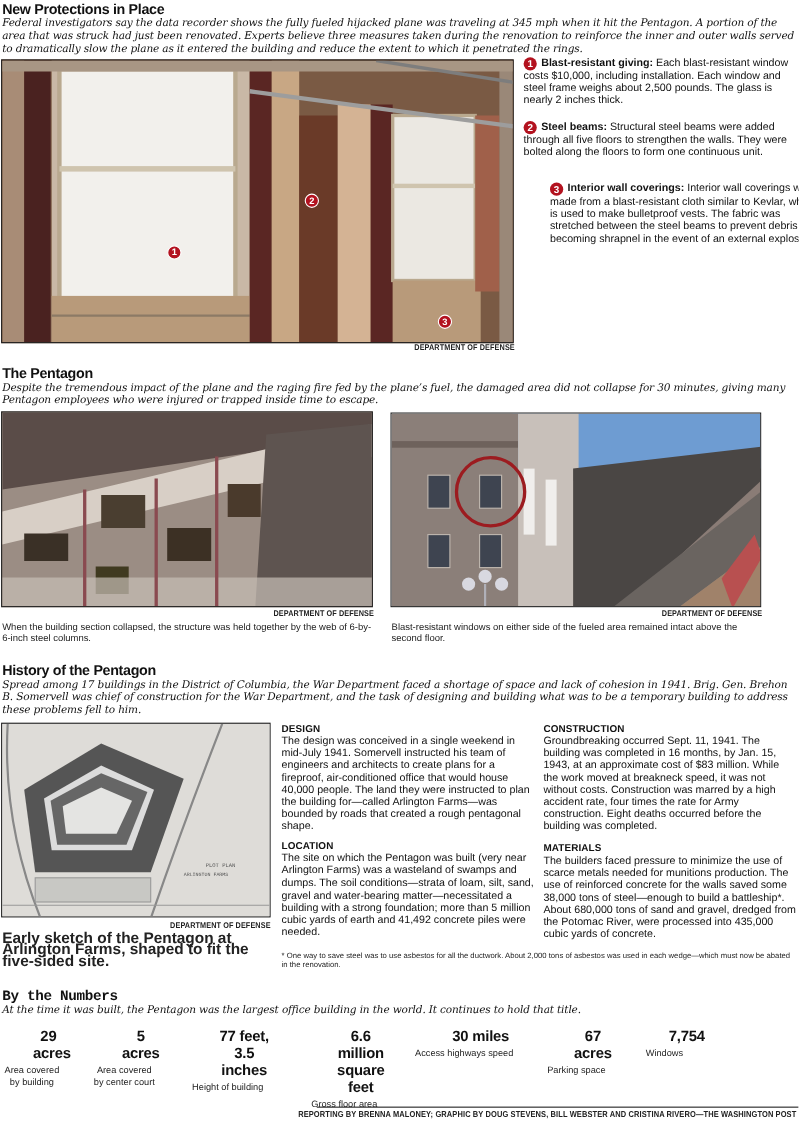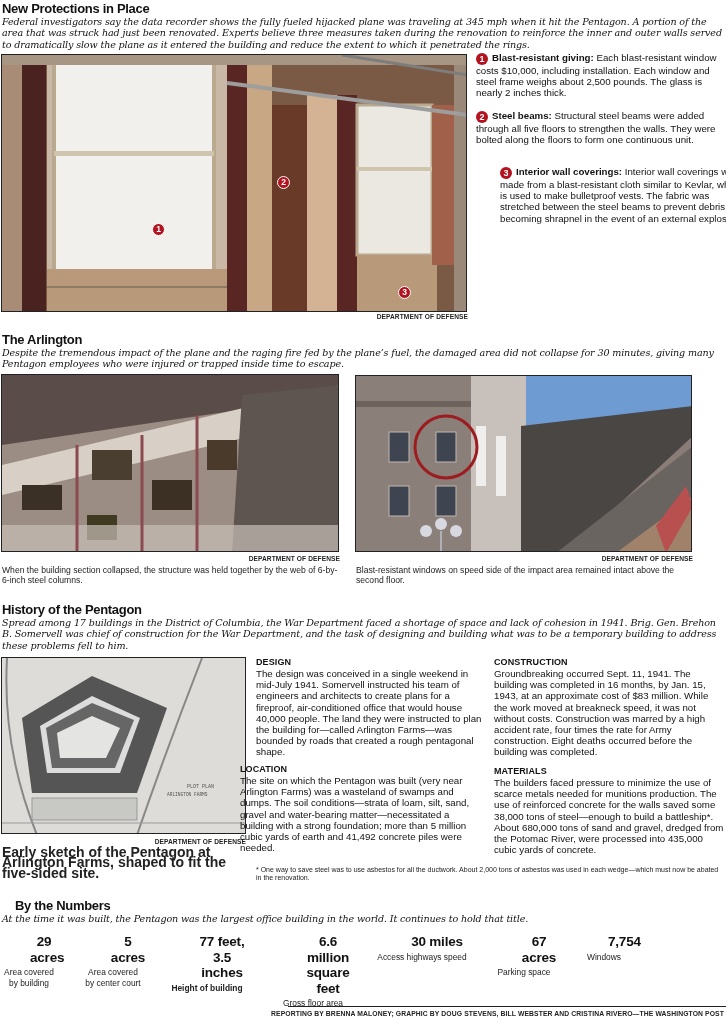--- a/index.html
+++ b/index.html
@@ -59,21 +59,21 @@
 <div class="abs body" style="left:476px;top:52px;width:248px;">
   <span class="marker">1</span><b>Blast-resistant giving:</b><span> Each blast-resistant window costs $10,000, including installation. Each window and steel frame weighs about 2,500 pounds. The glass is nearly 2 inches thick.</span>
 </div>
 <div class="abs body" style="left:476px;top:110px;width:248px;">
   <span class="marker">2</span><b>Steel beams:</b><span> Structural steel beams were added through all five floors to strengthen the walls. They were bolted along the floors to form one continuous unit.</span>
 </div>
 <div class="abs body" style="left:500px;top:166px;width:248px;">
   <span class="marker">3</span><b>Interior wall coverings:</b><span> Interior wall coverings were made from a blast-resistant cloth similar to Kevlar, which is used to make bulletproof vests. The fabric was stretched between the steel beams to prevent debris from becoming shrapnel in the event of an external explosion.</span>
 </div>
 
-<div class="abs hed" style="left:2px;top:332px;">The Arlington</div>
+<div class="abs hed" style="left:2px;top:332px;">The Pentagon</div>
 <div class="abs dek" style="left:2px;top:347px;width:722px;">Despite the tremendous impact of the plane and the raging fire fed by the plane’s fuel, the damaged area did not collapse for 30 minutes, giving many Pentagon employees who were injured or trapped inside time to escape.</div>
 
 <div class="abs photo" style="left:1px;top:374px;width:338px;height:178px;background:#8a7a70;">
   <svg width="338" height="178" viewBox="0 0 338 178">
     <rect width="338" height="178" fill="#9b8d84"></rect>
     <polygon points="0,0 338,0 338,20 0,70" fill="#5a4c48"></polygon>
     <polygon points="0,90 338,10 338,40 0,120" fill="#d8cfc6"></polygon>
     <rect x="20" y="110" width="40" height="25" fill="#3a3026"></rect>
     <rect x="90" y="75" width="40" height="30" fill="#4a3e30"></rect>
     <rect x="150" y="105" width="40" height="30" fill="#3c3024"></rect>
@@ -107,21 +107,21 @@
     <polygon points="260,177 337,120 337,177" fill="#a0826a"></polygon>
     <polygon points="300,150 330,110 337,130 310,177" fill="#b85050"></polygon>
     <circle cx="70" cy="155" r="6" fill="#d8d8e0"></circle>
     <circle cx="85" cy="148" r="6" fill="#d8d8e0"></circle>
     <circle cx="100" cy="155" r="6" fill="#d8d8e0"></circle>
     <line x1="85" y1="155" x2="85" y2="177" stroke="#b0b0b8" stroke-width="2"></line>
     <circle cx="90" cy="71" r="31" fill="none" stroke="#9c1c20" stroke-width="3"></circle>
   </svg>
 </div>
 <div class="abs credit" style="left:500px;top:555px;width:193px;">DEPARTMENT OF DEFENSE</div>
-<div class="abs caption" style="left:356px;top:565px;width:340px;">Blast-resistant windows on speed side of the impact area remained intact above the second floor.</div>
+<div class="abs caption" style="left:356px;top:565px;width:340px;">Blast-resistant windows on either side of the fueled area remained intact above the second floor.</div>
 
 <div class="abs hed" style="left:2px;top:602px;">History of the Pentagon</div>
 <div class="abs dek" style="left:2px;top:617px;width:722px;">Spread among 17 buildings in the District of Columbia, the War Department faced a shortage of space and lack of cohesion in 1941. Brig. Gen. Brehon B. Somervell was chief of construction for the War Department, and the task of designing and building what was to be a temporary building to address these problems fell to him.</div>
 
 <div class="abs photo" style="left:1px;top:657px;width:245px;height:177px;background:#dcdcdc;">
   <svg width="245" height="177" viewBox="0 0 245 177">
     <rect width="245" height="177" fill="#dedcd8"></rect>
     <path d="M5,0 Q0,90 35,177" stroke="#888" stroke-width="2" fill="none"></path>
     <path d="M200,0 Q165,90 135,177" stroke="#888" stroke-width="2" fill="none"></path>
     <polygon points="90,18 165,50 135,135 30,135 20,60" fill="#555"></polygon>
@@ -134,53 +134,53 @@
     <text x="165" y="138" font-size="4.5" fill="#555" font-family="Liberation Mono, monospace">ARLINGTON FARMS</text>
   </svg>
 </div>
 <div class="abs credit" style="left:80px;top:838px;width:166px;">DEPARTMENT OF DEFENSE</div>
 <div class="abs caption" style="left:2px;top:847px;width:250px;font-weight:bold;font-size:14px;">Early sketch of the Pentagon at Arlington Farms, shaped to fit the five-sided site.</div>
 
 <div class="abs" style="left:256px;top:657px;width:232px;">
   <div class="sub">DESIGN</div>
   <div class="body">The design was conceived in a single weekend in mid-July 1941. Somervell instructed his team of engineers and architects to create plans for a fireproof, air-conditioned office that would house 40,000 people. The land they were instructed to plan the building for—called Arlington Farms—was bounded by roads that created a rough pentagonal shape.</div>
 </div>
-<div class="abs" style="left:240px;top:764px;width:232px;">
+<div class="abs" style="left:256px;top:764px;width:232px;">
   <div class="sub">LOCATION</div>
   <div class="body">The site on which the Pentagon was built (very near Arlington Farms) was a wasteland of swamps and dumps. The soil conditions—strata of loam, silt, sand, gravel and water-bearing matter—necessitated a building with a strong foundation; more than 5 million cubic yards of earth and 41,492 concrete piles were needed.</div>
 </div>
 <div class="abs" style="left:494px;top:657px;width:230px;">
   <div class="sub">CONSTRUCTION</div>
   <div class="body">Groundbreaking occurred Sept. 11, 1941. The building was completed in 16 months, by Jan. 15, 1943, at an approximate cost of $83 million. While the work moved at breakneck speed, it was not without costs. Construction was marred by a high accident rate, four times the rate for Army construction. Eight deaths occurred before the building was completed.</div>
 </div>
 <div class="abs" style="left:494px;top:766px;width:230px;">
   <div class="sub">MATERIALS</div>
   <div class="body">The builders faced pressure to minimize the use of scarce metals needed for munitions production. The use of reinforced concrete for the walls saved some 38,000 tons of steel—enough to build a battleship*. About 680,000 tons of sand and gravel, dredged from the Potomac River, were processed into 435,000 cubic yards of concrete.</div>
 </div>
 <div class="abs" style="left:256px;top:866px;width:468px;font-size:7px;line-height:8.4px;color:#222;">* One way to save steel was to use asbestos for all the ductwork.  About 2,000 tons of asbestos was used in each wedge—which must now be abated in the renovation.</div>
 
-<div class="abs hed" style="left:15px;top:898px;">By the Numbers</div>
+<div class="abs hed" style="left:2px;top:898px;font-family:Liberation Mono, monospace;">By the Numbers</div>
 <div class="abs dek" style="left:2px;top:913px;width:722px;">At the time it was built, the Pentagon was the largest office building in the world. It continues to hold that title.</div>
 
 <div class="stat" style="left:0px;width:58px;">
   <div class="v" style="white-space:pre-line;">29
 acres</div>
   <div class="l" style="white-space:pre-line;">Area covered
 by building</div>
 </div>
 <div class="stat" style="left:80px;width:66px;">
   <div class="v" style="white-space:pre-line;">5
 acres</div>
   <div class="l" style="white-space:pre-line;">Area covered
 by center court</div>
 </div>
 <div class="stat" style="left:166px;width:82px;">
   <div class="v" style="white-space:pre-line;">77 feet,
 3.5 inches</div>
-  <div class="l" style="white-space:pre-line;font-weight:bold;">Height of building</div>
+  <div class="l" style="white-space:pre-line;">Height of building</div>
 </div>
 <div class="stat" style="left:270px;width:86px;">
   <div class="v" style="white-space:pre-line;">6.6 million
 square feet</div>
   <div class="l" style="white-space:pre-line;">Gross floor area</div>
 </div>
 <div class="stat" style="left:374px;width:96px;">
   <div class="v" style="white-space:pre-line;">30 miles</div>
   <div class="l" style="white-space:pre-line;">Access highways speed</div>
 </div>

